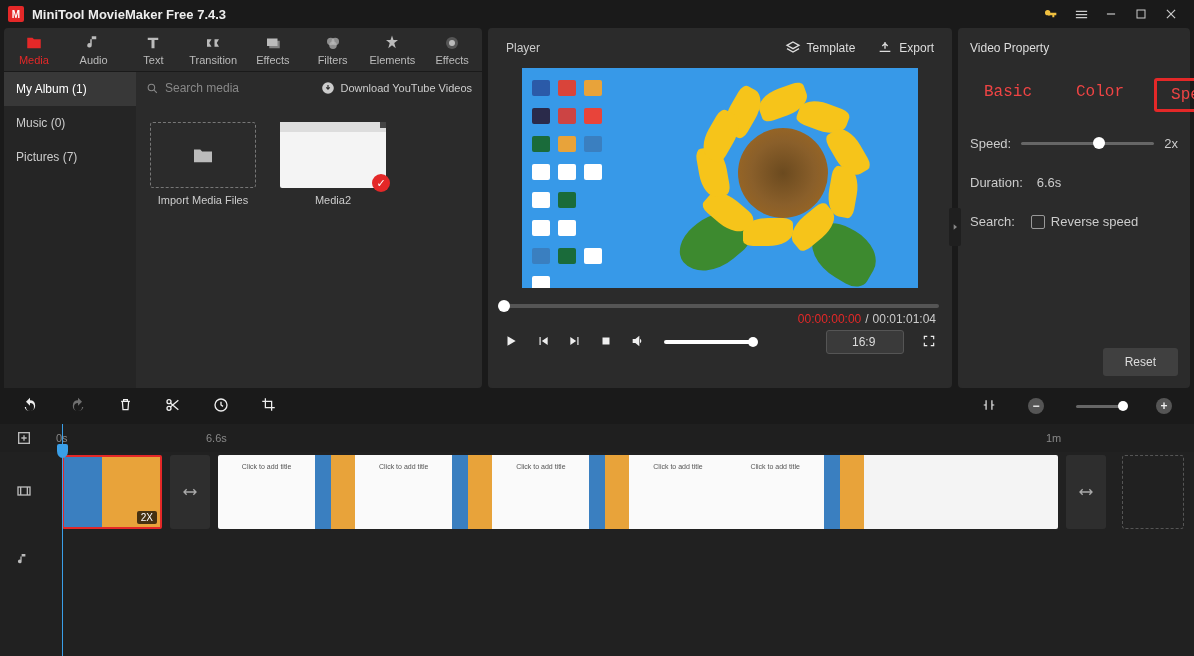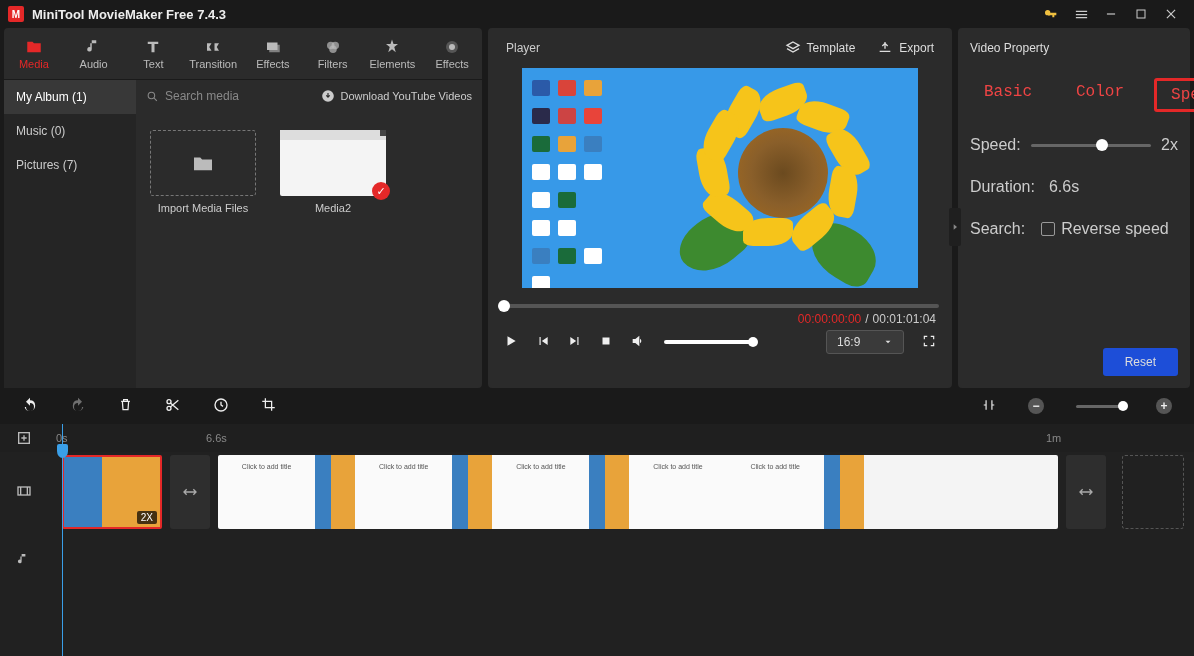--- a/index.html
+++ b/index.html
@@ -8,21 +8,21 @@
 .logo { width: 16px; height: 16px; background: #e42828; border-radius: 2px; margin-right: 8px; display: flex; align-items: center; justify-content: center; color: #fff; font-size: 10px; font-weight: bold; }
 .titlebar-title { font-weight: bold; font-size: 13px; color: #eee; }
 .titlebar-spacer { flex: 1; }
 .titlebar-btn { width: 30px; height: 28px; display: flex; align-items: center; justify-content: center; color: #ccc; cursor: pointer; }
 .key-icon { color: #f0c040; }
 
 .upper { height: 360px; display: flex; gap: 6px; padding: 0 4px; }
 .panel { background: #2b2b2b; border-radius: 4px; }
 .media-panel { width: 478px; display: flex; flex-direction: column; }
 
-.tool-tabs { height: 52px; display: flex; align-items: center; border-bottom: 1px solid #1a1a1a; }
+.tool-tabs { height: 44px; display: flex; align-items: center; border-bottom: 1px solid #1a1a1a; }
 .tool-tab { flex: 1; display: flex; flex-direction: column; align-items: center; justify-content: center; height: 100%; cursor: pointer; gap: 2px; color: #bbb; font-size: 11px; }
 .tool-tab svg { width: 18px; height: 18px; }
 .tool-tab.active { color: #e42828; }
 
 .media-body { display: flex; flex: 1; }
 .media-sidebar { width: 132px; background: #252525; }
 .side-item { padding: 10px 12px; cursor: pointer; color: #ccc; font-size: 12px; }
 .side-item.active { background: #383838; color: #fff; }
 
 .media-main { flex: 1; display: flex; flex-direction: column; }
@@ -50,33 +50,33 @@
 .sun-petal { position: absolute; width: 50px; height: 28px; background: #f6c41a; border-radius: 50% 20% 50% 20%; }
 .sun-leaf { position: absolute; width: 70px; height: 50px; background: #3d8a2f; border-radius: 50% 60% 30% 70%; }
 .player-seek { width: calc(100% - 26px); height: 4px; background: #555; margin: 16px 13px 0; border-radius: 2px; position: relative; }
 .seek-handle { position: absolute; left: -3px; top: -4px; width: 12px; height: 12px; background: #fff; border-radius: 50%; }
 .time-row { display: flex; justify-content: flex-end; padding: 4px 16px; font-size: 12px; gap: 4px; }
 .time-current { color: #e42828; }
 .controls { display: flex; align-items: center; padding: 0 16px; gap: 18px; }
 .ctrl-btn { color: #eee; cursor: pointer; }
 .vol-track { width: 90px; height: 4px; background: #fff; border-radius: 2px; position: relative; }
 .vol-handle { position: absolute; right: -4px; top: -3px; width: 10px; height: 10px; background: #fff; border-radius: 50%; }
-.aspect-select { margin-left: auto; background: #3a3a3a; border: 1px solid #555; padding: 4px 10px; border-radius: 3px; cursor: pointer; display: flex; align-items: center; gap: 18px; color: #ddd; width: 78px; justify-content: space-between; }
+.aspect-select { margin-left: auto; background: #3a3a3a; border: 1px solid #555; padding: 4px 25px; border-radius: 3px; cursor: pointer; display: flex; align-items: center; gap: 18px; color: #ddd; width: 78px; justify-content: space-between; }
 .expand-arrow { position: absolute; left: -9px; top: 50%; width: 12px; height: 38px; background: #1f1f1f; display: flex; align-items: center; justify-content: center; border-radius: 2px; }
 
 .prop-panel { width: 232px; padding: 0 0 10px; position: relative; }
 .prop-header { height: 40px; display: flex; align-items: center; padding: 0 12px; font-size: 12px; color: #ddd; }
 .prop-tabs { display: flex; gap: 16px; padding: 0 12px; margin-top: 10px; }
 .prop-tab { padding: 5px 14px; border-radius: 3px; cursor: pointer; color: #ef4444; font-size: 16px; font-family: Liberation Mono, monospace; }
 .highlight-box { border: 3px solid #e42828; }
-.prop-row { display: flex; align-items: center; padding: 0 12px; margin-top: 24px; gap: 10px; color: #ccc; font-size: 16px; }
+.prop-row { display: flex; align-items: center; padding: 0 12px; margin-top: 24px; gap: 10px; color: #ccc; font-size: 13px; }
 .slider-track { flex: 1; height: 3px; background: #666; position: relative; border-radius: 2px; }
 .slider-handle { position: absolute; left: 54%; top: -5px; width: 12px; height: 12px; background: #fff; border-radius: 50%; }
 .checkbox { width: 14px; height: 14px; border: 1px solid #999; border-radius: 2px; margin-right: 6px; }
-.reset-btn { position: absolute; bottom: 12px; right: 12px; background: #1d4ed8; padding: 7px 22px; border-radius: 3px; cursor: pointer; color: #ddd; font-size: 12px; }
+.reset-btn { position: absolute; bottom: 12px; right: 12px; background: #404040; padding: 7px 22px; border-radius: 3px; cursor: pointer; color: #ddd; font-size: 12px; }
 
 .editbar { height: 36px; display: flex; align-items: center; padding: 0 22px; gap: 32px; background: #1a1a1a; }
 .editbar-spacer { flex: 1; }
 .zoom-track { width: 48px; height: 3px; background: #666; border-radius: 2px; position: relative; }
 .zoom-handle { position: absolute; right: -4px; top: -4px; width: 10px; height: 10px; background: #fff; border-radius: 50%; }
 .zoom-btn { width: 16px; height: 16px; background: #555; border-radius: 50%; display: flex; align-items: center; justify-content: center; color: #eee; cursor: pointer; font-weight: bold; }
 
 .timeline { flex: 1; background: #212121; min-height: 232px; position: relative; }
 .ruler { height: 28px; display: flex; align-items: center; padding-left: 52px; color: #888; font-size: 11px; position: relative; background: #1f1f1f; }
 .ruler-mark { position: absolute; }

